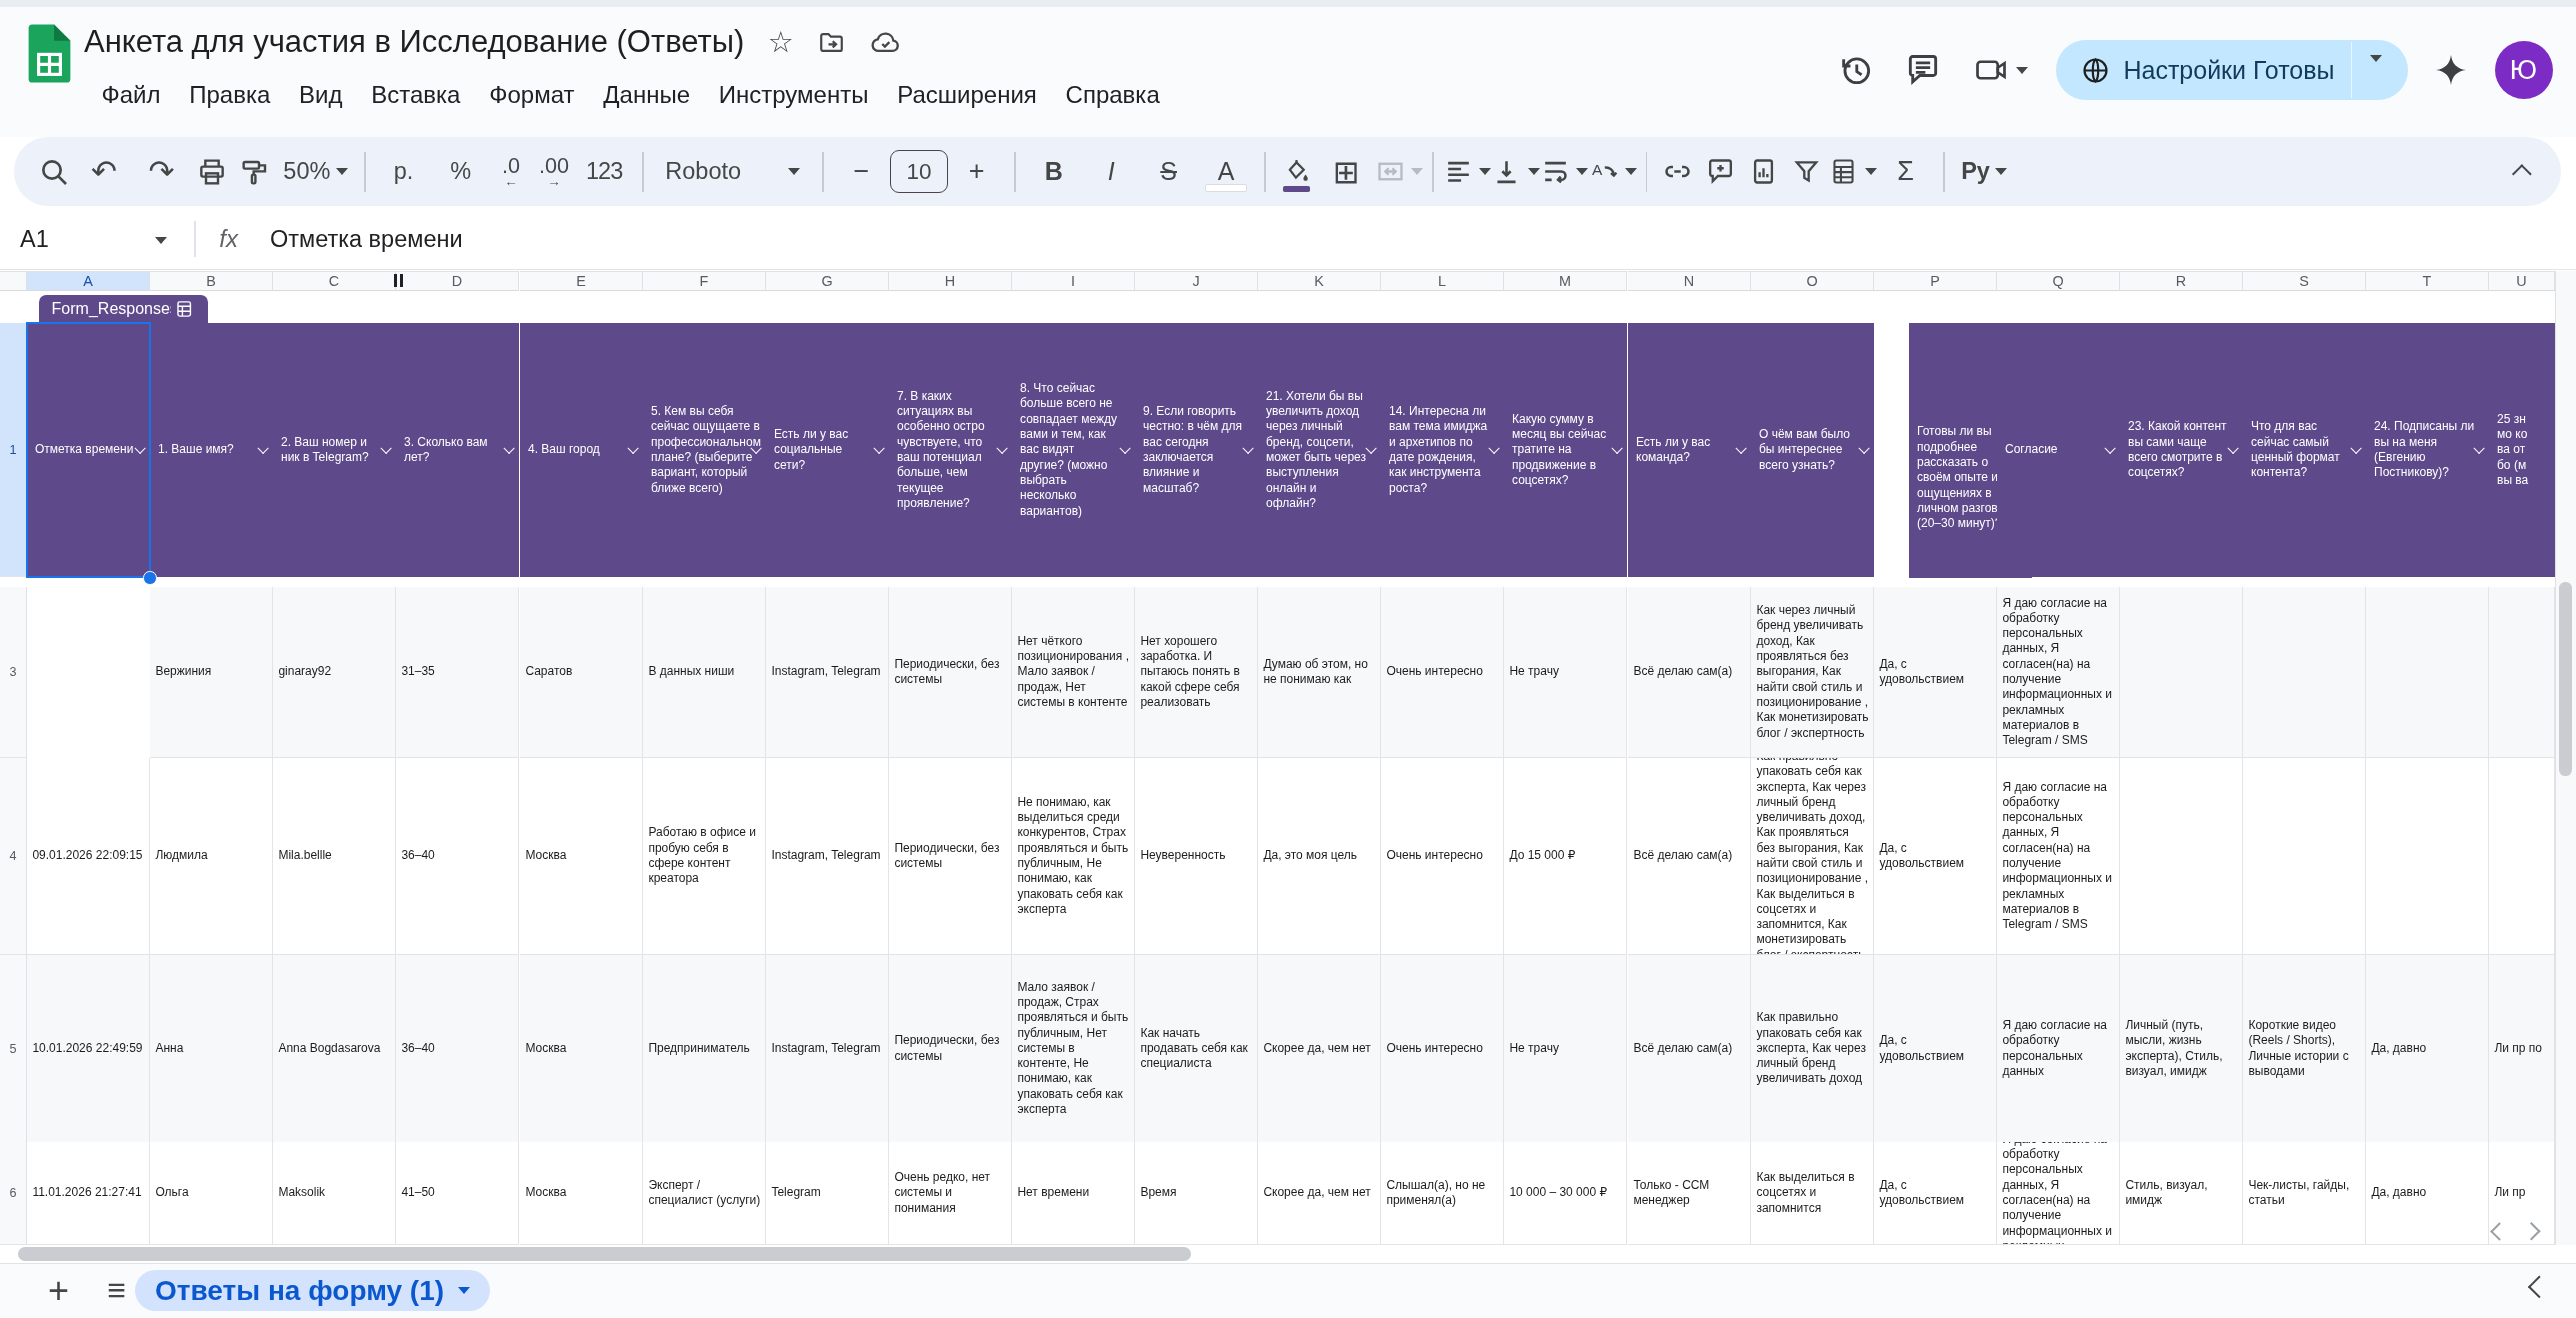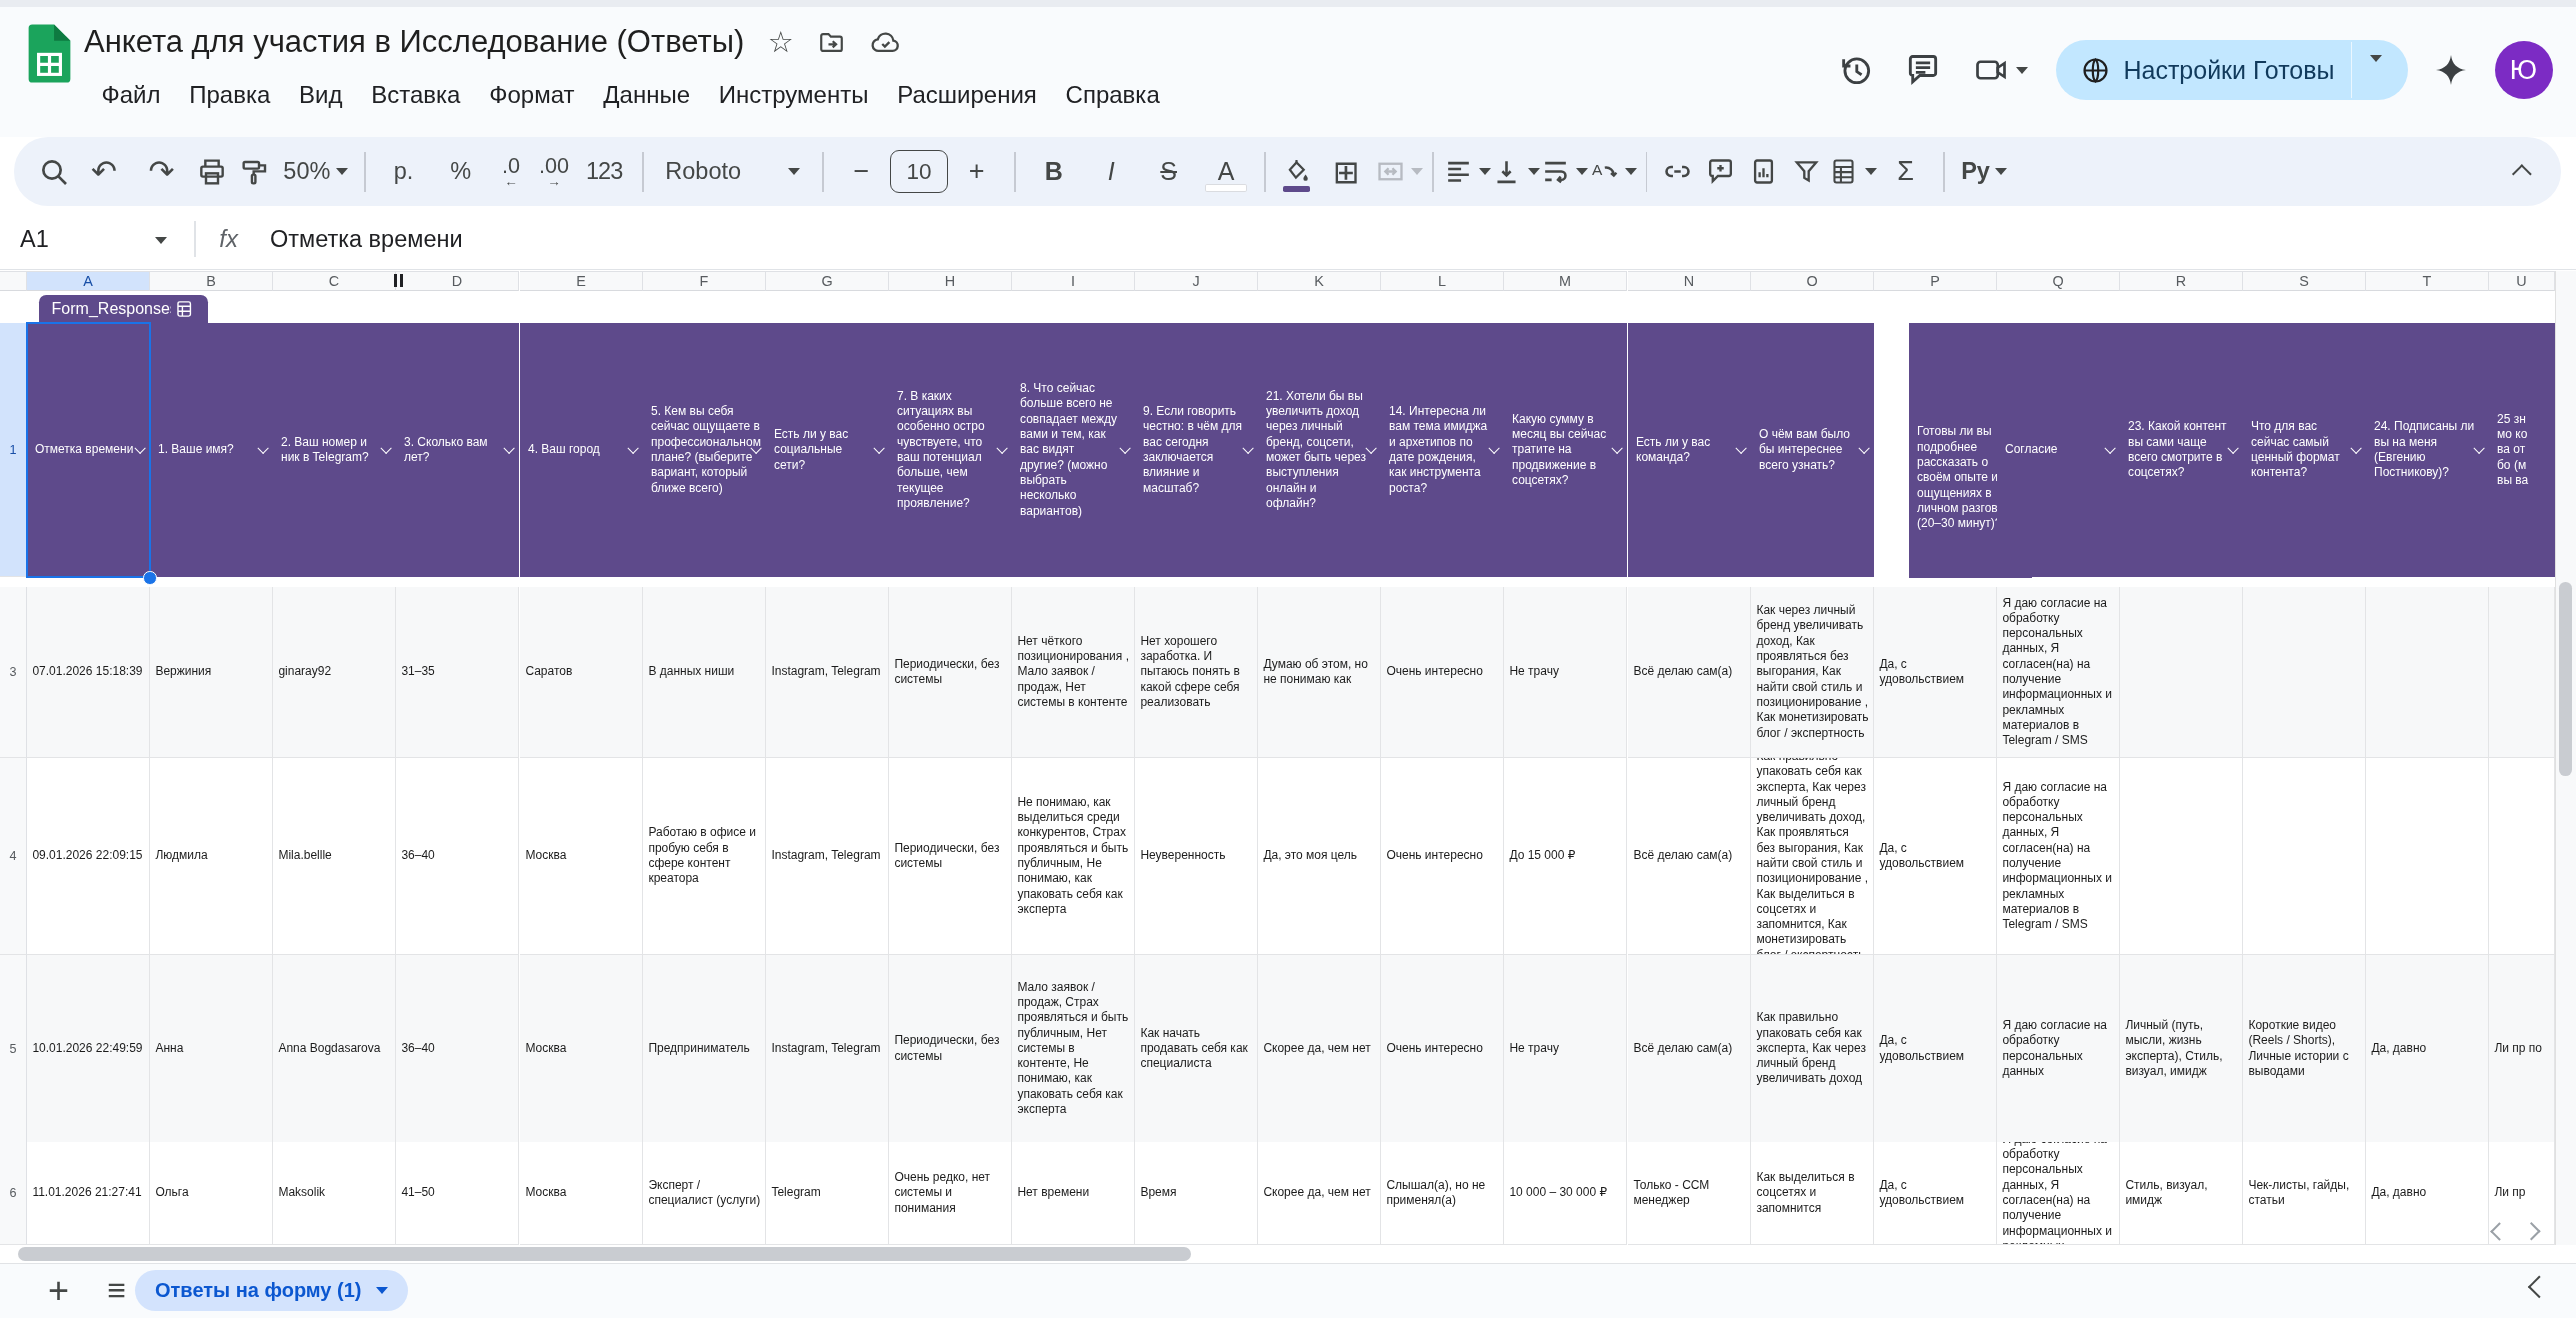--- a/index.html
+++ b/index.html
@@ -72,21 +72,21 @@
   #vthumb{left:2559px;top:582px;width:12.6px;height:194px;background:#c9ccd1;border-radius:6.3px;}
   #hthumb{left:18px;top:1247px;width:1173px;height:13.5px;background:#c9ccd1;border-radius:7.2px;}
   .mini-arr{width:10.8px;height:10.8px;border-left:2.7px solid #9aa0a6;border-bottom:2.7px solid #9aa0a6;}
   #arr-left{left:2493px;top:1225px;transform:rotate(45deg);}
   #arr-right{left:2525px;top:1225px;transform:rotate(-135deg);}
   
   #bottombar{left:0;top:1263px;width:2576px;height:56px;background:#f9fbfd;border-top:0.9px solid #e1e3e6;box-sizing:border-box;}
   #add-sheet{left:36px;top:1266px;font-size:36px;color:#444746;width:45px;height:49px;display:flex;align-items:center;justify-content:center;}
   #all-sheets{left:94px;top:1266px;font-size:32px;color:#444746;width:45px;height:49px;display:flex;align-items:center;justify-content:center;}
   #sheet-tab{left:135px;top:1270px;height:41px;background:var(--tabbg);border-radius:21px;display:flex;align-items:center;padding:0 20px;gap:14.4px;}
-  #sheet-tab-label{color:var(--tabtext);font-size:20px;font-weight:bold;}
+  #sheet-tab-label{color:var(--tabtext);font-size:28px;font-weight:bold;}
   .crt-blue{width:0;height:0;border-left:6.3px solid transparent;border-right:6.3px solid transparent;border-top:7.2px solid var(--tabtext);}
   #collapse-left{left:2531px;top:1279px;width:14.4px;height:14.4px;border-left:2.7px solid #444746;border-bottom:2.7px solid #444746;transform:rotate(45deg);}
   svg{display:block;}
 </style>
 </head>
 <body style="--purple: #5e4a8b; --blue: #1a73e8; --pill: #c2e7ff; --avatar: #7c2bc4; --tabbg: #d3e3fd; --tabtext: #0b57d0;">
 
 <div class="abs" id="topstrip"></div>
 
 <div class="abs" id="topbar">
@@ -442,23 +442,20 @@
       <span class="chvw"></span>
     </div>
     <div class="hcell" style="left: 2366px; top: 52px; width: 123px; height: 254px;">
       <div class="ht">24. Подписаны ли вы на меня (Евгению Постникову)?</div>
       <span class="chvw"></span>
     </div>
     <div class="hcell" style="left: 2489px; top: 52px; width: 66px; height: 254px;">
       <div class="ht">25 зн мо ко ва от бо (м вы ва</div>
     </div>
     <div class="" id="hidden-gap" style="top: 307px; height: 9px;"></div>
-    <div class="dcell band" style="left: 27px; top: 316px; width: 123px; height: 171px;">
-      <div class="dt">07.01.2026 15:18:39</div>
-    </div>
     <div class="dcell band" style="left: 150px; top: 316px; width: 123px; height: 171px;">
       <div class="dt">Вержиния</div>
     </div>
     <div class="dcell band" style="left: 273px; top: 316px; width: 123px; height: 171px;">
       <div class="dt">ginaray92</div>
     </div>
     <div class="dcell band" style="left: 396px; top: 316px; width: 123px; height: 171px;">
       <div class="dt">31–35</div>
     </div>
     <div class="dcell band" style="left: 520px; top: 316px; width: 123px; height: 171px;">

